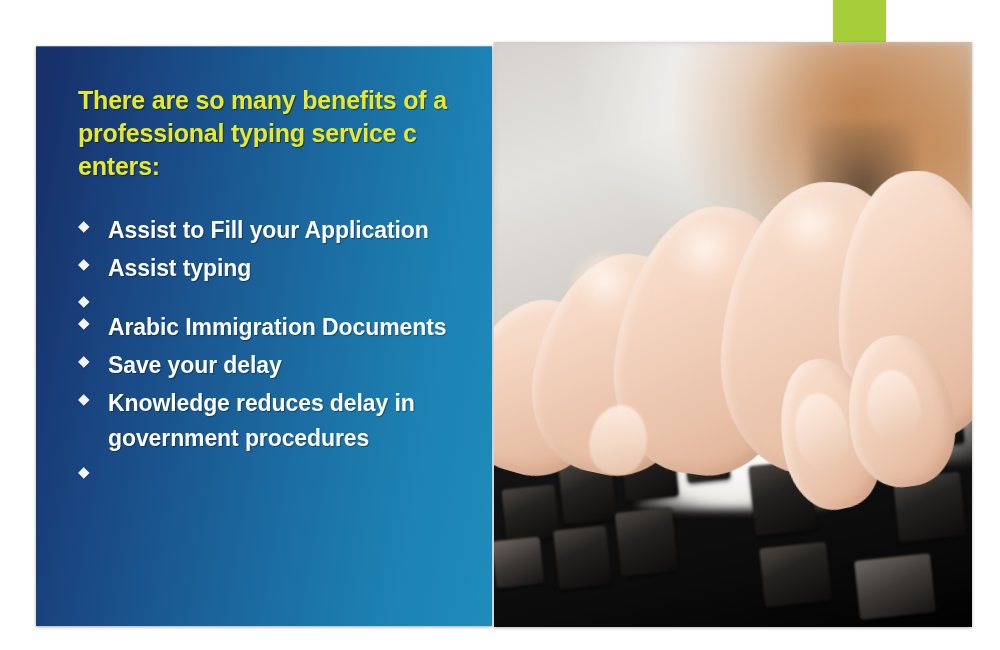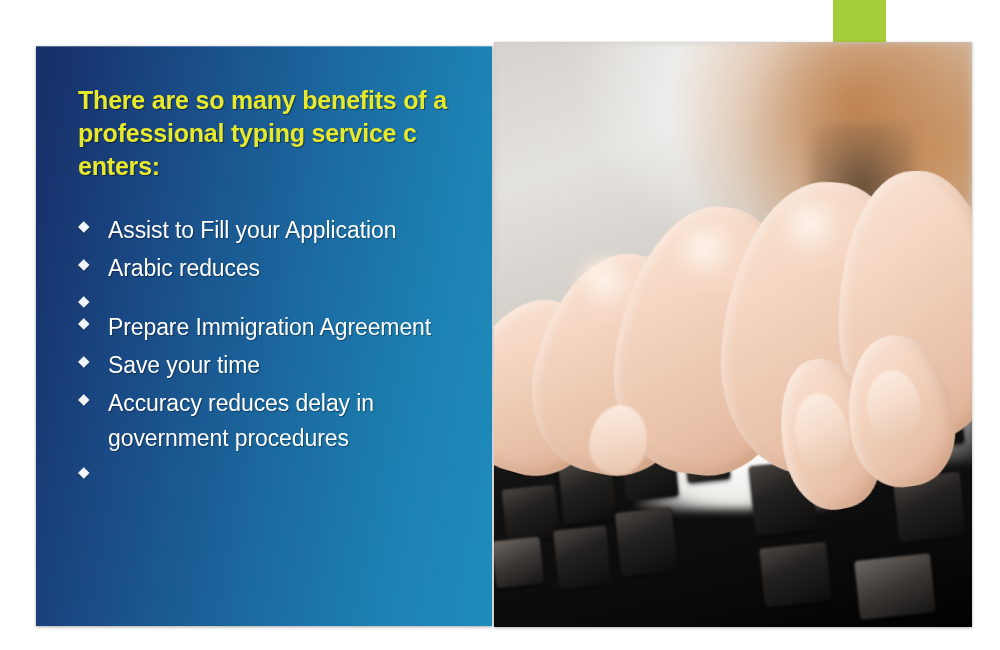--- a/index.html
+++ b/index.html
@@ -92,21 +92,21 @@
     margin-right: 10px;
     padding-top: 5px;
     color: #f2f6fa;
     font-size: 15px;
     line-height: 1;
     text-shadow: 0 1px 1px rgba(0,0,0,0.4);
   }
   .bullet-text {
     color: #ffffff;
     font-size: 23px;
-    font-weight: normal;
+    font-weight: bold;
     line-height: 1.55;
     letter-spacing: -0.1px;
     text-shadow: 1px 1px 1px rgba(0,0,0,0.35);
     max-width: 360px;
   }
 
   
   .photo {
     position: absolute;
     left: 494px;
@@ -214,40 +214,40 @@
 
       <ul class="bullet-list">
 
         <li class="bullet-item">
           <span class="diamond-icon">◆</span>
           <span class="bullet-text">Assist to Fill your Application</span>
         </li>
 
         <li class="bullet-item">
           <span class="diamond-icon">◆</span>
-          <span class="bullet-text">Arabic reduces</span>
-        </li>
-
-        <li class="bullet-item">
-          <span class="diamond-icon">◆</span>
-        </li>
-
-        <li class="bullet-item">
-          <span class="diamond-icon">◆</span>
-          <span class="bullet-text">Prepare Immigration Agreement</span>
-        </li>
-
-        <li class="bullet-item">
-          <span class="diamond-icon">◆</span>
-          <span class="bullet-text">Save your time</span>
-        </li>
-
-        <li class="bullet-item">
-          <span class="diamond-icon">◆</span>
-          <span class="bullet-text">Accuracy reduces delay in government procedures</span>
+          <span class="bullet-text">Assist typing</span>
+        </li>
+
+        <li class="bullet-item">
+          <span class="diamond-icon">◆</span>
+        </li>
+
+        <li class="bullet-item">
+          <span class="diamond-icon">◆</span>
+          <span class="bullet-text">Arabic Immigration Documents</span>
+        </li>
+
+        <li class="bullet-item">
+          <span class="diamond-icon">◆</span>
+          <span class="bullet-text">Save your delay</span>
+        </li>
+
+        <li class="bullet-item">
+          <span class="diamond-icon">◆</span>
+          <span class="bullet-text">Knowledge reduces delay in government procedures</span>
         </li>
 
         <li class="bullet-item">
           <span class="diamond-icon">◆</span>
         </li>
 
       </ul>
     </div>
   </div>
 

